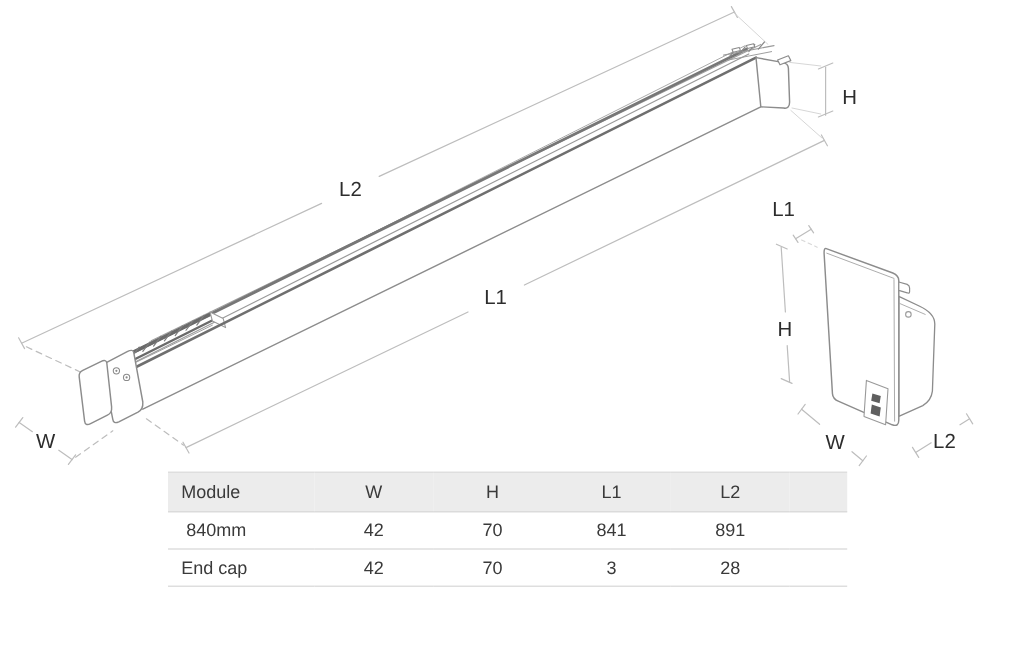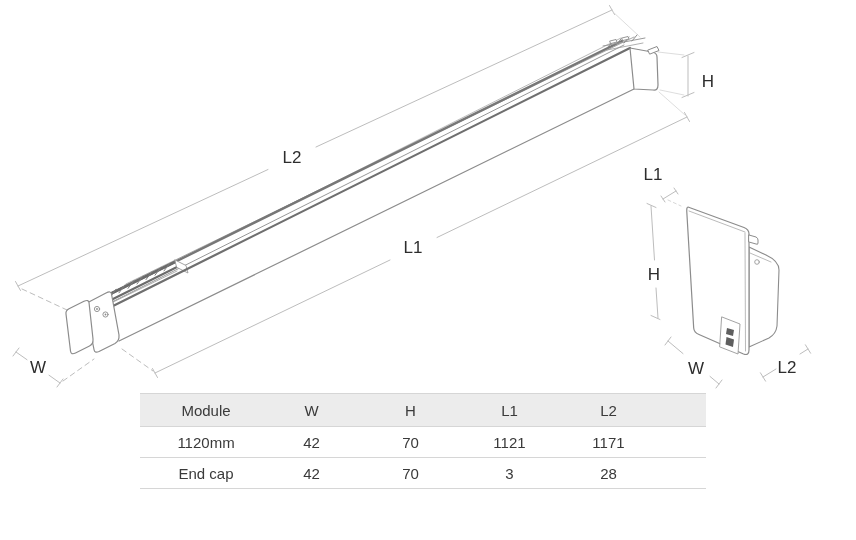--- a/index.html
+++ b/index.html
@@ -23,21 +23,21 @@
   #spec-table th{
     background:#ececec;font-weight:normal;height:30px;
     border-top:1px solid #d6d6d6;border-bottom:1px solid #d6d6d6;
     text-align:center;vertical-align:middle;
   }
   #spec-table td{
     height:28px;border-bottom:1px solid #d6d6d6;
     text-align:center;vertical-align:middle;background:#fff;
   }
   #spec-table th.c-module, #spec-table td.c-module{
-    text-align:center;padding-left:11px;white-space:pre;
+    text-align:left;padding-left:11px;white-space:pre;
   }
 </style>
 </head>
 <body>
 
 <svg id="drawing" width="856" height="540" viewBox="0 0 856 540" fill="none" stroke-linecap="round" stroke-linejoin="round">
 
   <g stroke="#bdbdbd" stroke-width="1">
 
     <line x1="18" y1="286" x2="268" y2="169.5"></line>
@@ -182,25 +182,25 @@
       <th class="c-module">Module</th>
       <th>W</th>
       <th>H</th>
       <th>L1</th>
       <th>L2</th>
       <th></th>
     </tr>
   </thead>
   <tbody>
     <tr>
-      <td class="c-module">1120mm</td>
+      <td class="c-module"> 840mm</td>
       <td>42</td>
       <td>70</td>
-      <td>1121</td>
-      <td>1171</td>
+      <td>841</td>
+      <td>891</td>
       <td></td>
     </tr>
     <tr>
       <td class="c-module">End cap</td>
       <td>42</td>
       <td>70</td>
       <td>3</td>
       <td>28</td>
       <td></td>
     </tr>

